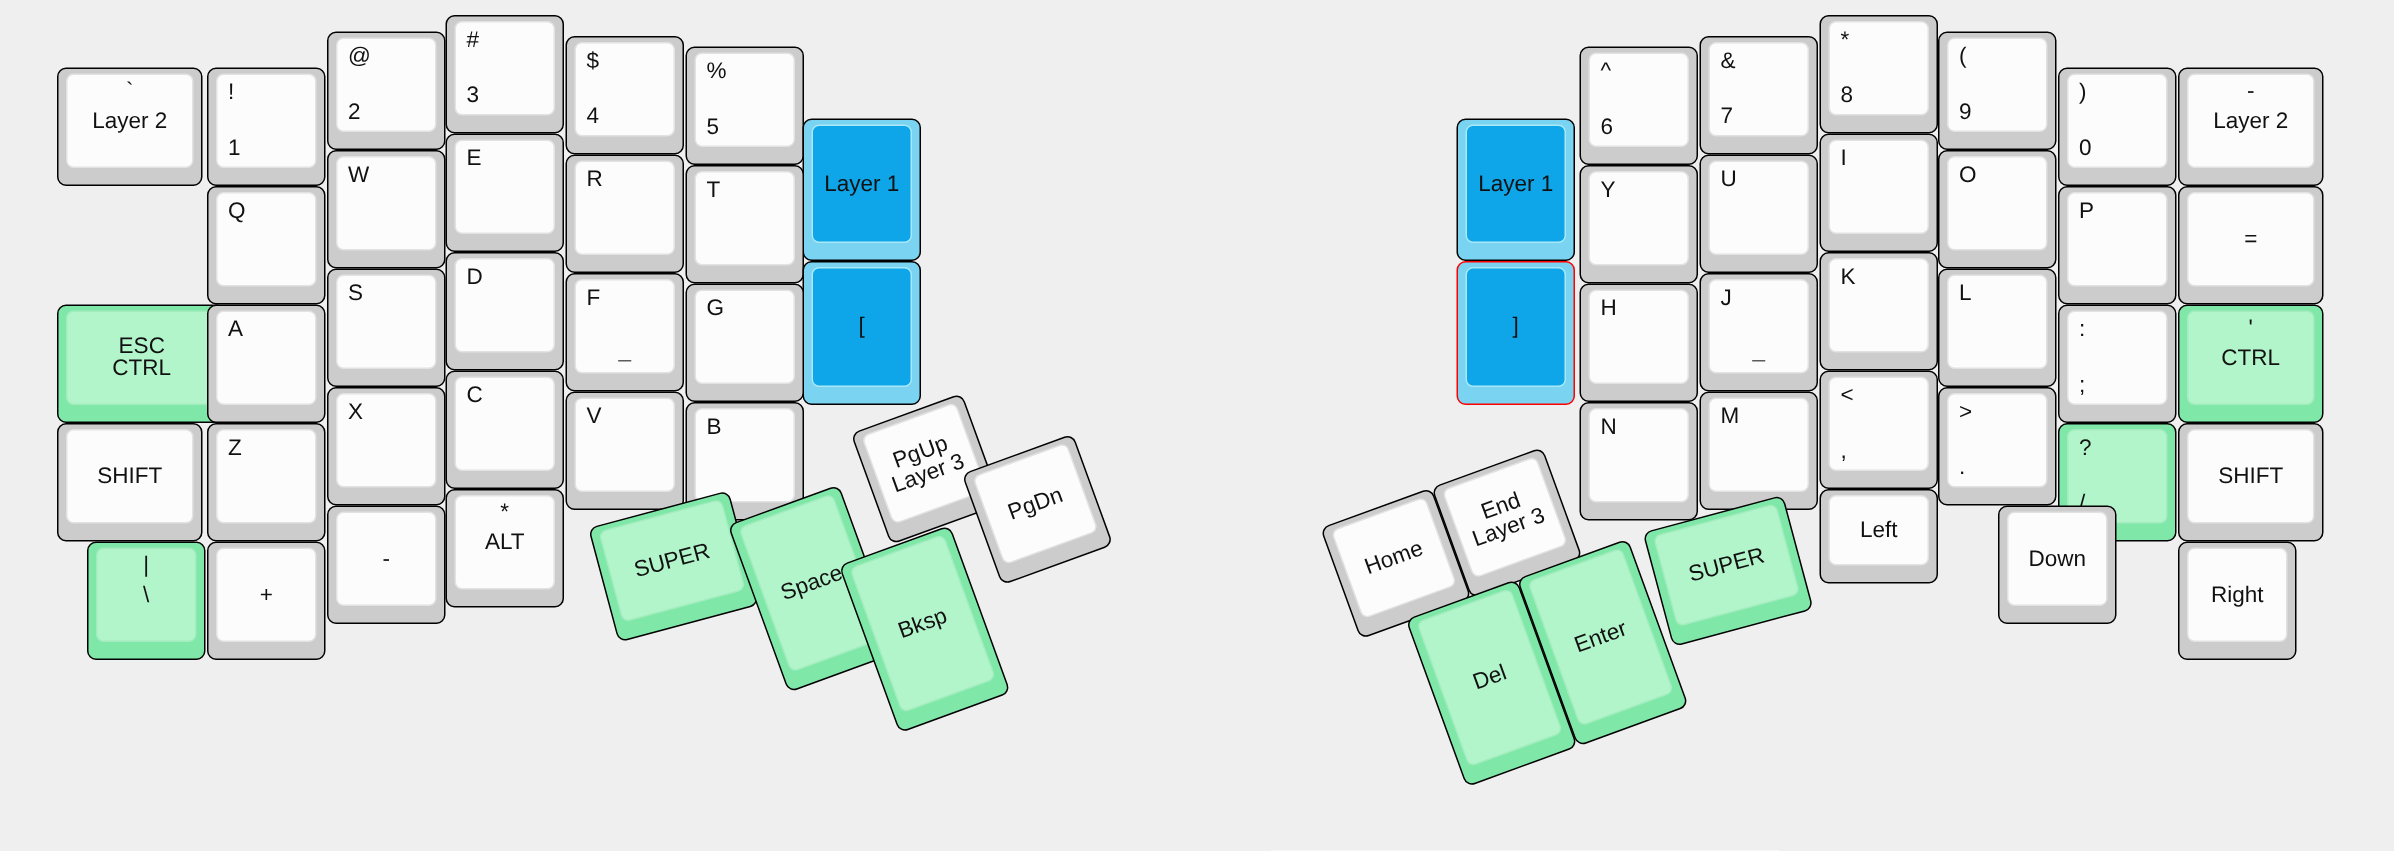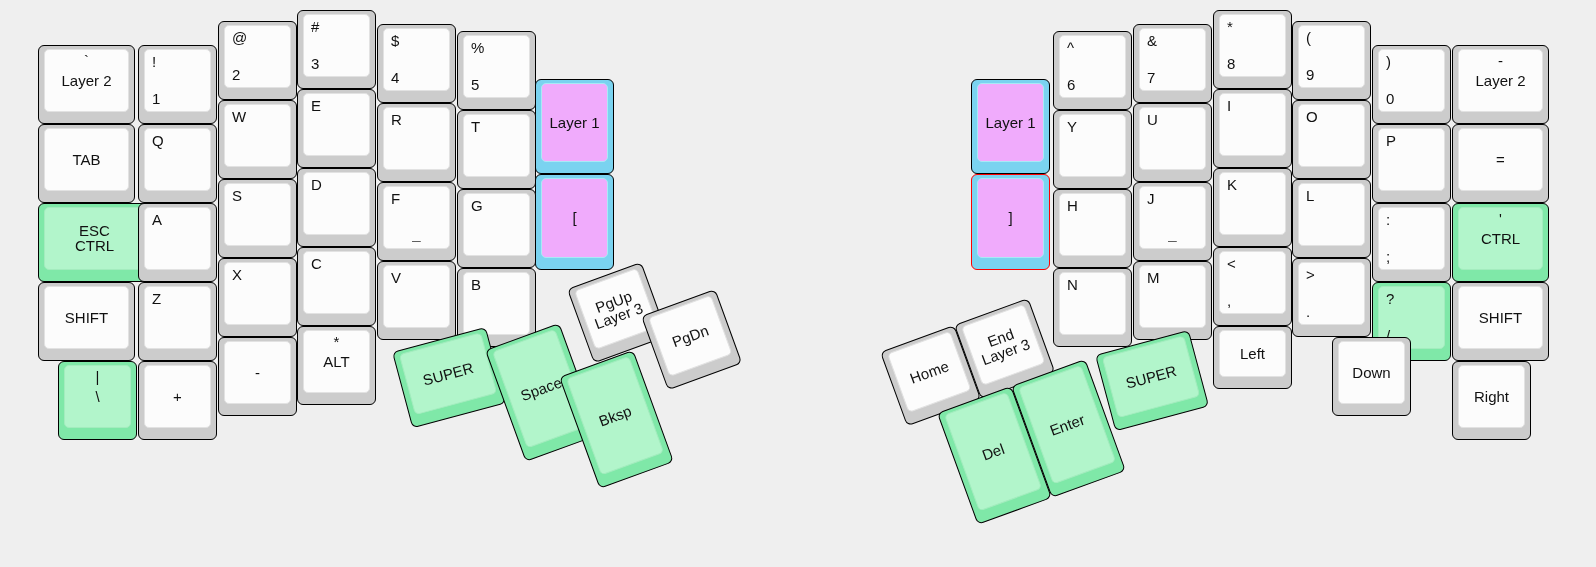--- a/index.html
+++ b/index.html
@@ -36,21 +36,21 @@
     border-radius: 5px;
     background: #fcfcfc;          
     border: 1px solid #e2e2e2;
     overflow: hidden;
   }
 
   
   .key.green               { background: #7fe8a8; }
   .key.green  .cap         { background: #b2f5cb; border-color: #a3ecbe; }
   .key.blue                { background: #7ad3f0; }
-  .key.blue   .cap         { background: #f0abfc; border-color: #a9e9f6; }
+  .key.blue   .cap         { background: #0ea5e9; border-color: #a9e9f6; }
 
   
   .key.selected            { border-color: #ff0000; }
 
   
   .lg {
     position: absolute;
     color: #111111;
     line-height: 1.05;
     white-space: pre;
@@ -109,25 +109,20 @@
         <div class="cap">
           <div class="lg tl">%</div>
           <div class="lg bl">5</div>
         </div>
       </div>
       <div class="key blue" style="left: 535px; top: 79px; width: 79px; height: 95px;">
         <div class="cap">
           <div class="lg cmid">Layer 1</div>
         </div>
       </div>
-      <div class="key" style="left: 38px; top: 124px; width: 97px; height: 79px;">
-        <div class="cap">
-          <div class="lg cmid">TAB</div>
-        </div>
-      </div>
       <div class="key" style="left: 138px; top: 124px; width: 79px; height: 79px;">
         <div class="cap">
           <div class="lg tl">Q</div>
         </div>
       </div>
       <div class="key" style="left: 218px; top: 100px; width: 79px; height: 79px;">
         <div class="cap">
           <div class="lg tl">W</div>
         </div>
       </div>

